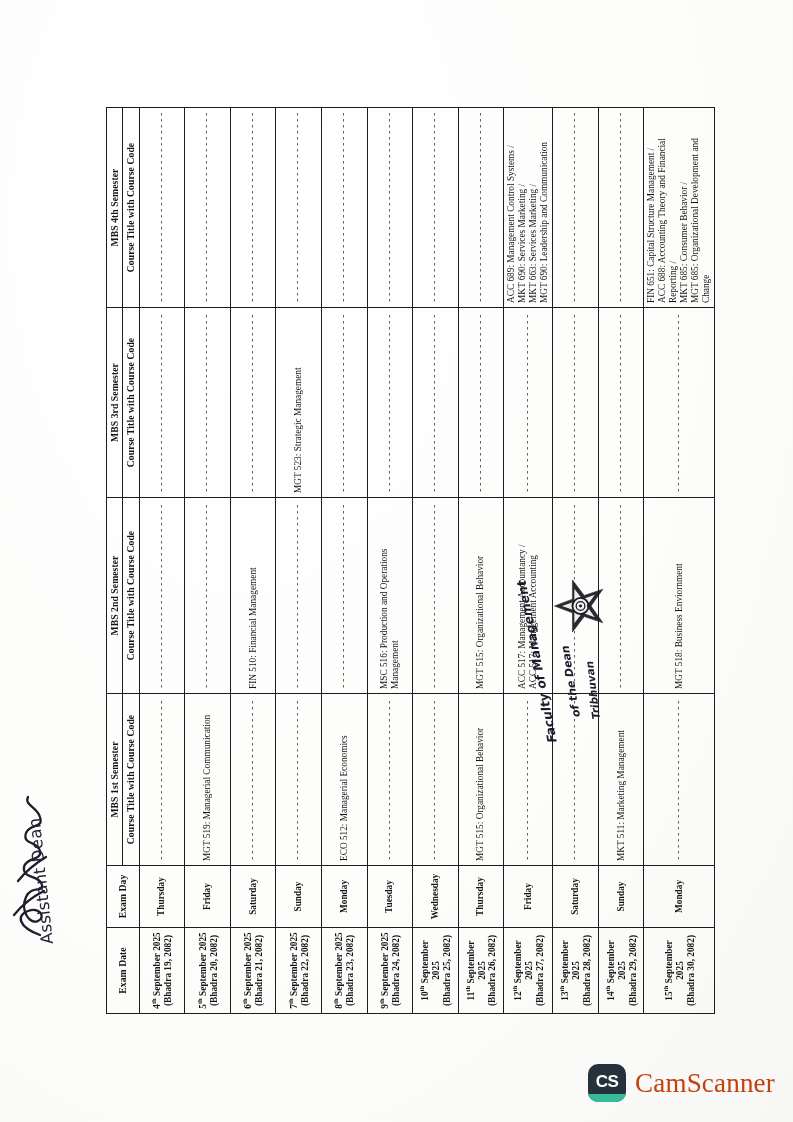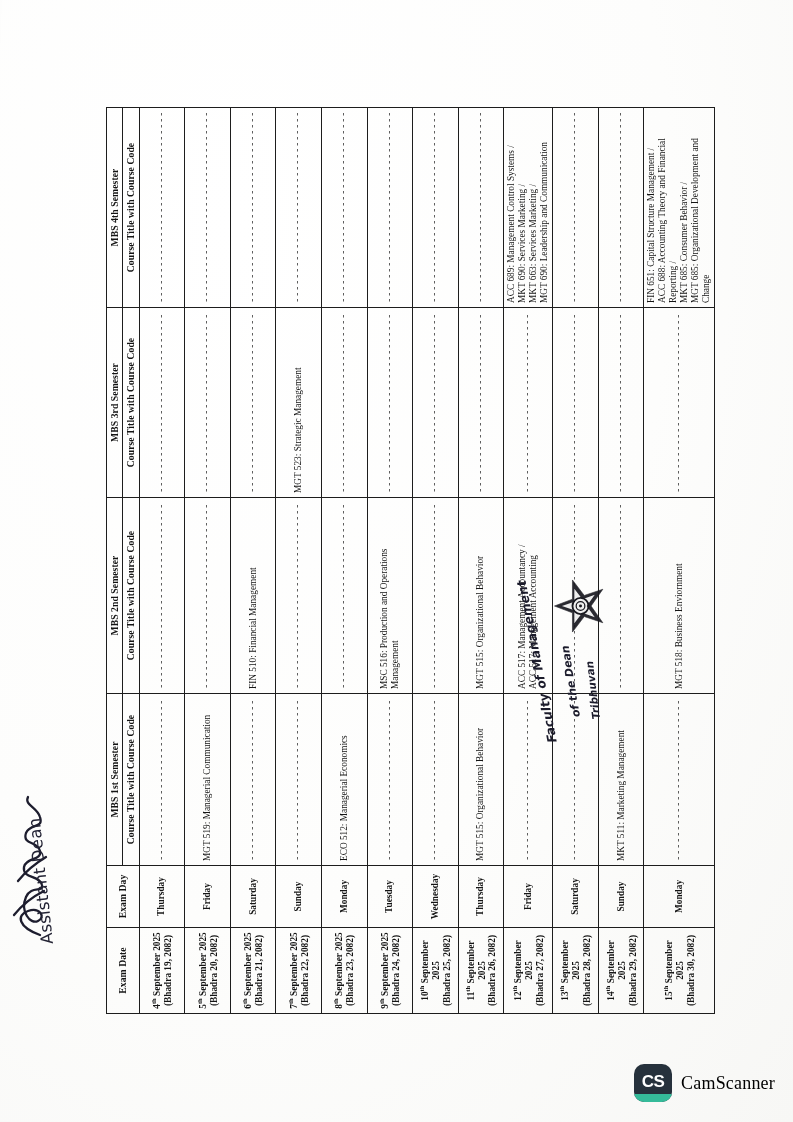--- a/index.html
+++ b/index.html
@@ -194,22 +194,22 @@
   }
   #cs-badge .cs-teal {
     position: absolute;
     left: 0; right: 0; bottom: 0;
     height: 8px;
     background: #35bb9a;
     z-index: 1;
   }
   #cs-word {
     font-family: "Liberation Serif", serif;
-    font-size: 18px;
-    color: #000000;
+    font-size: 27px;
+    color: #c2410c;
     letter-spacing: .2px;
   }
 </style>
 </head>
 <body>
 
 <div id="scan-page"></div>
 
 <div id="rot-wrap">
   <div id="table-area">

